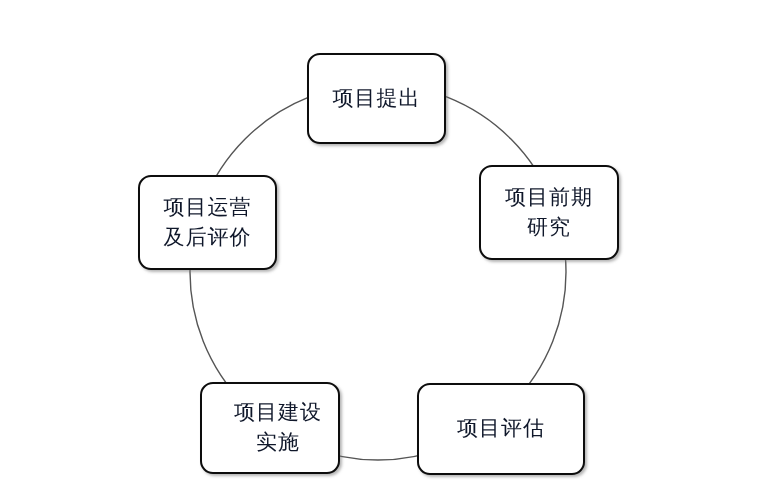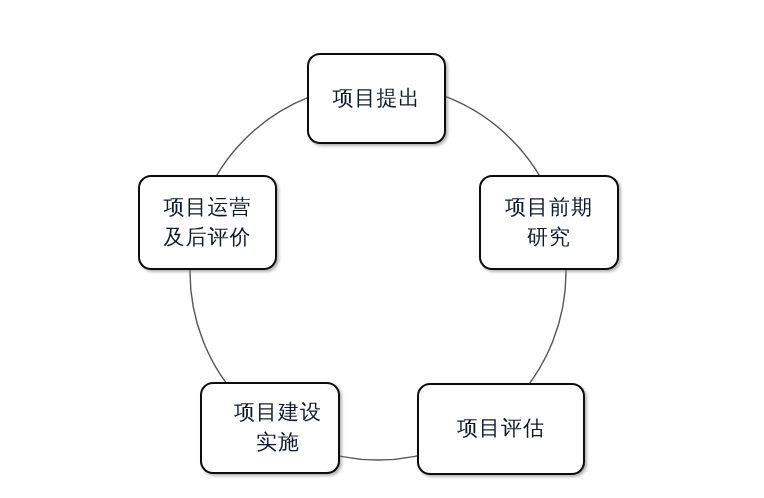--- a/index.html
+++ b/index.html
@@ -40,21 +40,21 @@
   .node-line {
     font-size: 21px;
     line-height: 1.42;
     color: #0f172a;
     letter-spacing: 1px;
     white-space: nowrap;
     text-align: center;
   }
   
   #node-top        { left: 307px; top: 53px;  width: 139px; height: 91px; }
-  #node-right      { left: 479px; top: 175px; width: 140px; height: 95px; }
+  #node-right      { left: 479px; top: 165px; width: 140px; height: 95px; }
   #node-bottomright{ left: 417px; top: 383px; width: 168px; height: 92px; }
   #node-bottomleft { left: 200px; top: 382px; width: 140px; height: 92px; }
   #node-left       { left: 138px; top: 175px; width: 139px; height: 95px; }
 </style>
 </head>
 <body>
 
 <div id="canvas">
 
   <svg id="cycle-svg" viewBox="0 0 764 498" xmlns="http://www.w3.org/2000/svg">

